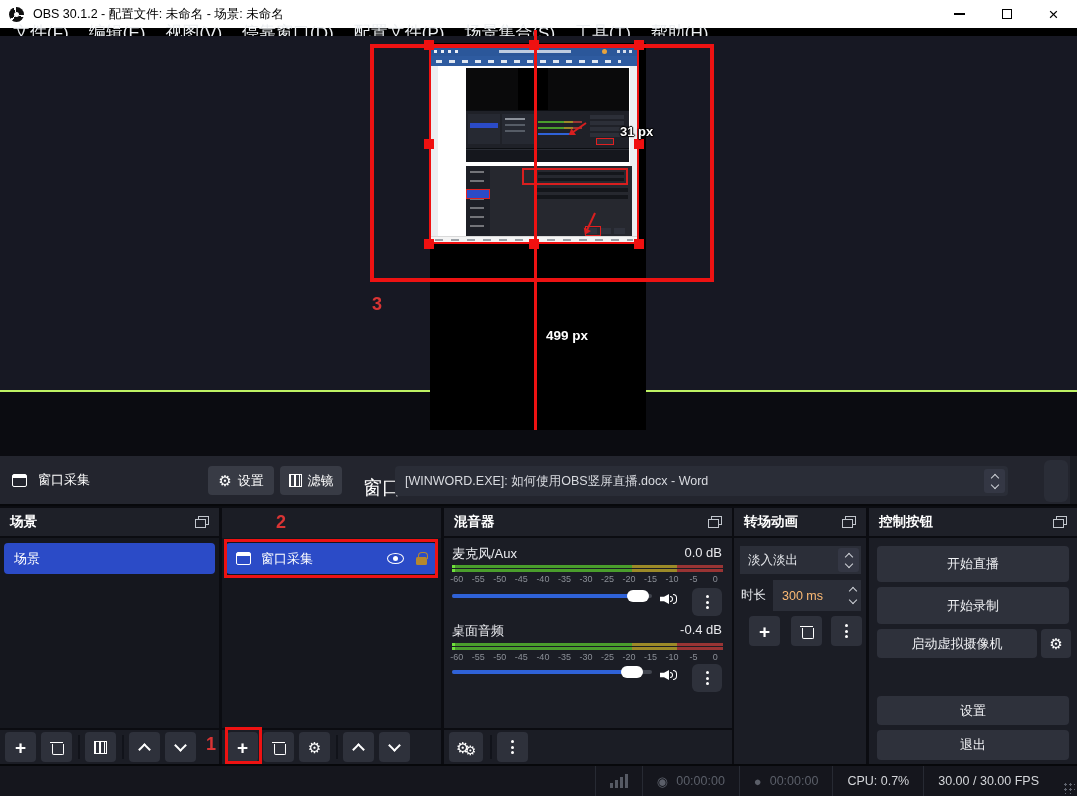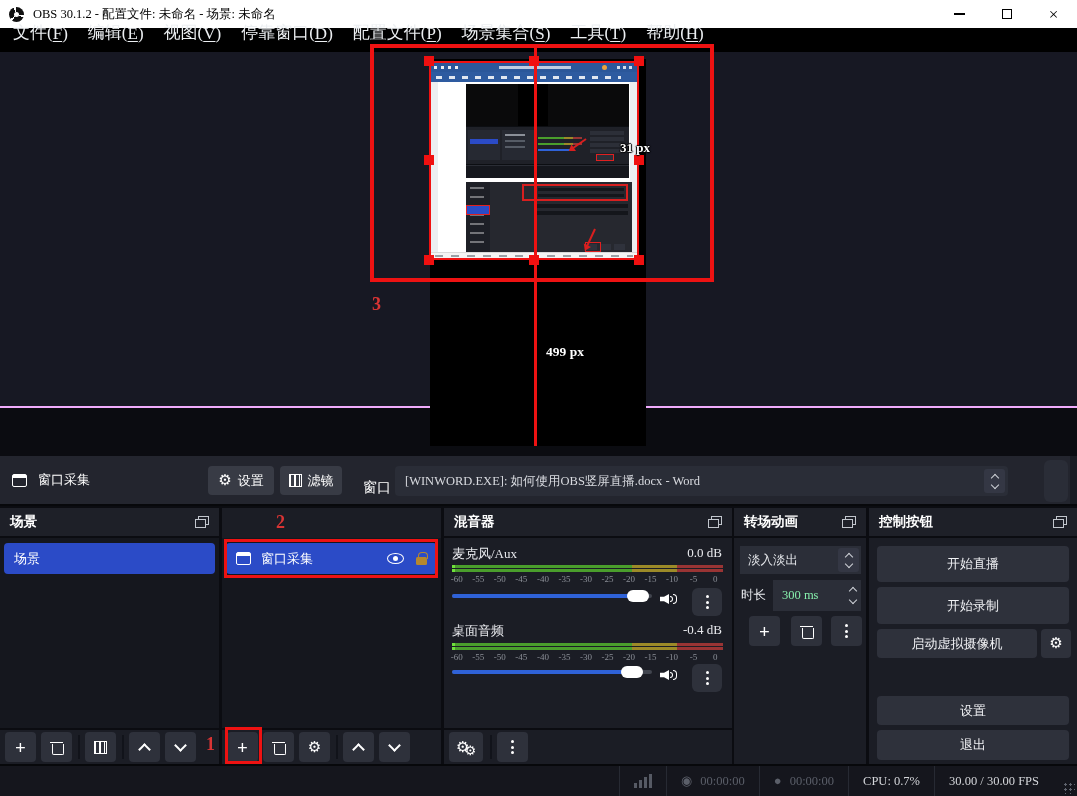--- a/index.html
+++ b/index.html
@@ -1,17 +1,17 @@
 <!DOCTYPE html>
 <html><head>
 <meta charset="utf-8">
 <style>
   html,body{margin:0;padding:0;background:#333}
   #app{position:relative;width:1077px;height:796px;background:#0b0c11;overflow:hidden;
-       font-family:Liberation Serif, serif;user-select:none}
+       font-family:Liberation Sans, sans-serif;user-select:none}
   #app *{box-sizing:border-box}
 
   
   .titlebar{position:absolute;left:0;top:0;right:0;height:28px;background:#ffffff;
             display:flex;align-items:center;padding-left:9px}
   .obs-logo{width:15px;height:15px;border-radius:50%;flex:0 0 auto;
             background:conic-gradient(#111 0 95deg,#fff 95deg 112deg,#111 112deg 215deg,#fff 215deg 232deg,#111 232deg 335deg,#fff 335deg 352deg,#111 352deg);position:relative}
   .obs-logo::after{content:"";position:absolute;left:5px;top:5px;width:5px;height:5px;border-radius:50%;background:#fff}
   .wtitle{margin-left:9px;font-size:12.5px;color:#000;white-space:nowrap}
   .win-controls{margin-left:auto;display:flex;height:100%}
@@ -20,21 +20,21 @@
   .ic-max{width:10px;height:10px;border:1.2px solid #000}
   .ic-close{font-size:17px;line-height:1;color:#000}
 
   
   .menubar{position:absolute;left:0;top:28px;right:0;height:24px;background:#000;
            display:flex;align-items:stretch;padding-left:3px}
   .menu-item{padding:8px 10px;font-size:17px;color:#eceff2;display:flex;align-items:flex-end;white-space:nowrap}
   .menu-item u{text-decoration:underline;text-underline-offset:2px}
 
   
-  .preview{position:absolute;left:0;top:52px;right:0;height:356px;background:#171823;border-bottom:2px solid #f0abfc}
+  .preview{position:absolute;left:0;top:36px;right:0;height:356px;background:#171823;border-bottom:2px solid #bef264}
   .canvas{position:absolute;left:430px;top:7px;width:216px;height:387px;background:#000}
   .guide-line{position:absolute;left:534px;top:-6px;width:3px;height:400px;background:#ee1212;z-index:30}
   .capture{position:absolute;left:429px;top:9px;width:210px;height:199px;background:#fff;
            border:2px solid #f01010;z-index:20}
   .handle{position:absolute;width:10px;height:10px;background:#f01010;z-index:35}
   .h-tl{left:424px;top:4px}.h-tm{left:529px;top:4px}.h-tr{left:634px;top:4px}
   .h-ml{left:424px;top:103px}.h-mr{left:634px;top:103px}
   .h-bl{left:424px;top:203px}.h-bm{left:529px;top:203px}.h-br{left:634px;top:203px}
   .px-label{position:absolute;color:#fff;font-weight:700;z-index:45;
             text-shadow:-1px 0 1px #000,1px 0 1px #000,0 -1px 1px #000,0 1px 1px #000}
@@ -95,21 +95,21 @@
   .ar1{left:155px;top:75px;width:17px;transform:rotate(145deg)}
   .ar2{left:164px;top:165px;width:20px;transform:rotate(115deg)}
 
   
   .propsrow{position:absolute;left:0;top:456px;right:0;height:50px;background:#23252e;border-bottom:2px solid #07080b}
   .src-id{position:absolute;left:12px;top:0;height:48px;display:flex;align-items:center;gap:11px;color:#fff;font-size:13px}
   .pbtn{position:absolute;top:10px;height:29px;background:#383b45;border-radius:4px;color:#fff;font-size:13px;
         display:flex;align-items:center;justify-content:center;gap:6px}
   .pbtn.settings{left:208px;width:66px}
   .pbtn.filters{left:280px;width:62px}
-  .win-lbl{position:absolute;left:363px;top:0;height:64px;display:flex;align-items:center;color:#fff;font-size:14px}
+  .win-lbl{position:absolute;left:363px;top:0;height:64px;display:flex;align-items:center;color:#fff;font-size:19px}
   .dd{position:absolute;left:395px;top:10px;width:613px;height:30px;background:#2a2d37;border-radius:4px;
       display:flex;align-items:center;padding:0 30px 0 10px;color:#d9dbe0;font-size:12.5px;white-space:nowrap;overflow:hidden}
   .dd-spin{position:absolute;right:3px;top:3px;bottom:3px;width:21px;background:#343744;border-radius:3px;
            display:flex;flex-direction:column;align-items:center;justify-content:center;gap:4px}
   .sc{width:6px;height:6px;border-left:1.6px solid #cfd2d8;border-bottom:1.6px solid #cfd2d8}
   .sc.up{transform:rotate(135deg)}
   .sc.down{transform:rotate(-45deg);margin-top:-3px}
   .mini-scroll{position:absolute;left:1044px;top:4px;width:24px;height:42px;background:#2a2d37;border-radius:6px}
   .props-groove{position:absolute;right:0;top:0;width:7px;height:48px;background:#1a1c23}
 
@@ -173,21 +173,21 @@
   .adv-audio{width:34px;height:30px;background:#2e313b;border-radius:4px;display:flex;align-items:center;
              justify-content:center;margin-right:6px;color:#fff}
   .adv-audio .g2{font-size:13px;margin-left:-5px;margin-top:6px}
 
   
   .tdrop{position:absolute;left:6px;right:5px;top:38px;height:28px;background:#2b2e38;border-radius:0;
          display:flex;align-items:center;padding:0 26px 0 8px;color:#e6e8ec;font-size:12.5px}
   .tdrop .dd-spin{right:2px;top:2px;bottom:2px}
   .dur-lbl{position:absolute;left:7px;top:79px;font-size:12.5px;color:#e6e8ec}
   .spinbox{position:absolute;left:39px;right:5px;top:72px;height:31px;background:#2b2e38;border-radius:0;
-           display:flex;align-items:center;padding:0 8px 0 9px;color:#86efac;font-size:12.5px}
+           display:flex;align-items:center;padding:0 8px 0 9px;color:#fdba74;font-size:12.5px}
   .spin-arrows{position:absolute;right:5px;top:4px;bottom:4px;display:flex;flex-direction:column;
                align-items:center;justify-content:center;gap:5px}
   .tr-btn{position:absolute;top:108px;width:31px;height:30px;background:#2e313b;border-radius:4px;
           display:flex;align-items:center;justify-content:center;color:#fff}
 
   
   .cbtn{position:absolute;left:8px;right:8px;background:#2e313b;border-radius:4px;color:#f0f1f4;
         font-size:13px;display:flex;align-items:center;justify-content:center;white-space:nowrap}
   .vcam-gear{position:absolute;right:6px;top:121px;width:30px;height:29px;background:#2e313b;border-radius:4px;
              display:flex;align-items:center;justify-content:center}

